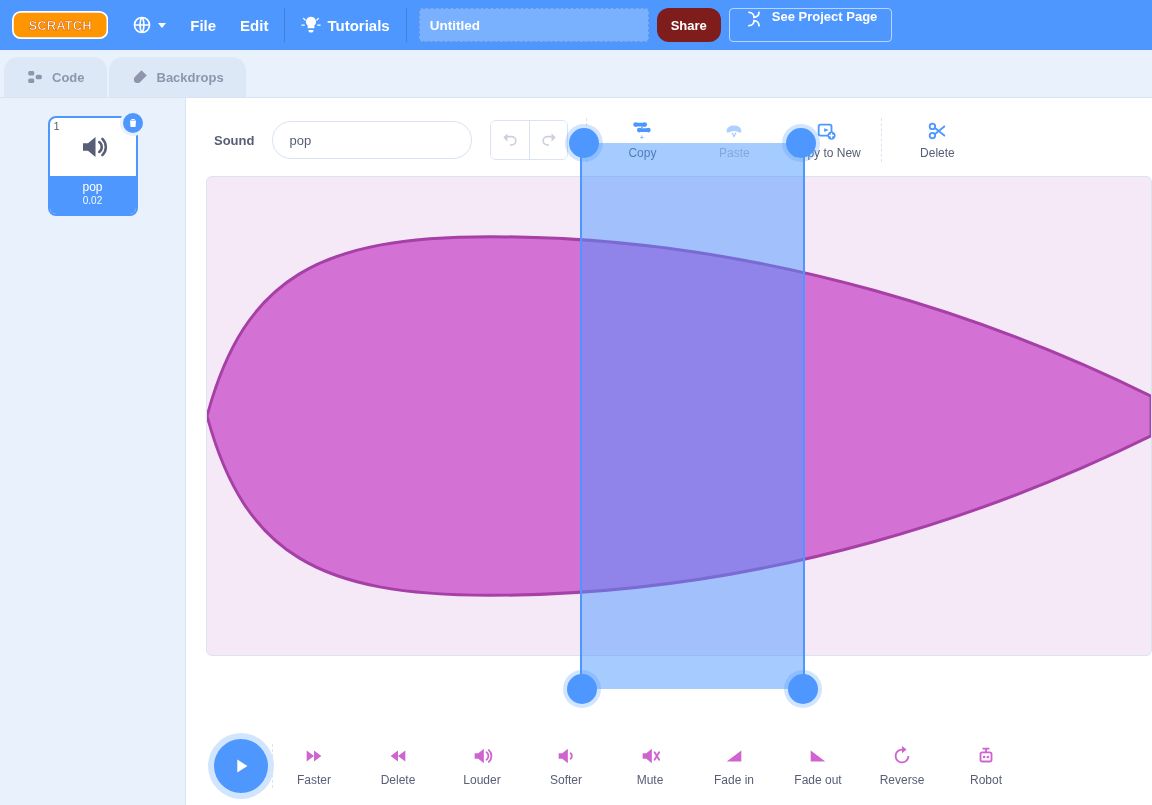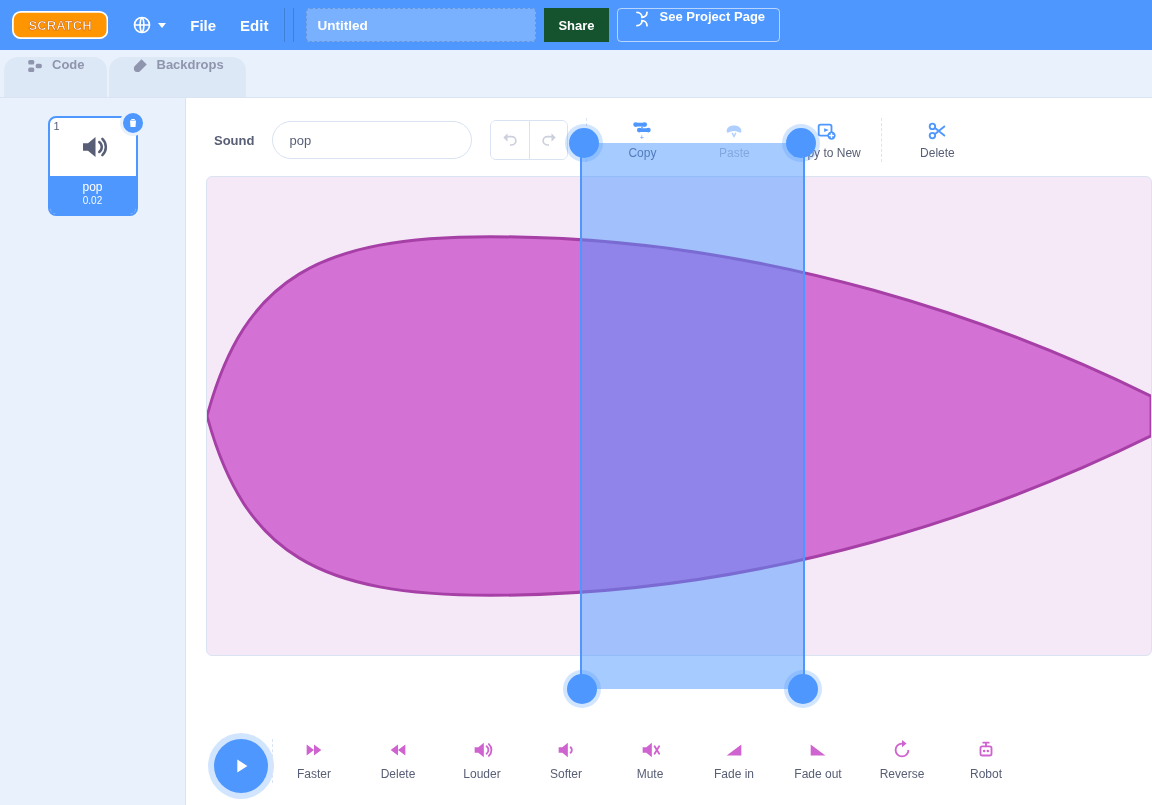--- a/index.html
+++ b/index.html
@@ -5,30 +5,30 @@
 html,body{margin:0;padding:0;width:1152px;height:805px;overflow:hidden;font-family:"Helvetica Neue",Helvetica,Arial,sans-serif;font-size:12.5px;color:#575e75;background:#fff}
 *{box-sizing:border-box}
 
 
 .menubar{height:50px;background:#4d97ff;display:flex;align-items:center;padding:0;color:#fff;font-weight:700}
 .menubar .logo{margin:0 12px;height:28px}
 .menu-item{display:flex;align-items:center;gap:6px;padding:0 12px;height:50px;cursor:pointer;font-size:15px}
 .menu-divider{width:1px;height:34px;background:rgba(0,0,0,.15);margin:0 4px}
 .title-input{background:rgba(255,255,255,.25);border:1px dashed rgba(0,0,0,.15);border-radius:4px;height:34px;width:230px;color:#fff;font-weight:700;font-size:13.5px;padding:0 10px;outline:none;margin:0 8px}
 .title-input::placeholder{color:#fff}
-.btn-share{background:#14532d;color:#fff;border:none;border-radius:0;height:34px;padding:0 14px;font-weight:700;font-size:13px;cursor:pointer;margin-right:8px}
+.btn-share{background:#7f1d1d;color:#fff;border:none;border-radius:12px;height:34px;padding:0 14px;font-weight:700;font-size:13px;cursor:pointer;margin-right:8px}
 .btn-see{background:rgba(255,255,255,0);border:1px solid rgba(255,255,255,.6);border-radius:4px;height:34px;padding:0 14px;color:#fff;display:flex;align-items:flex-start;gap:8px;font-weight:700;font-size:13px;cursor:pointer}
 .caret-down{width:0;height:0;border-left:4px solid transparent;border-right:4px solid transparent;border-top:5px solid #fff;display:inline-block}
 .menu-icon-svg{width:20px;height:20px;fill:#fff}
 
 
 .workspace{display:flex;height:755px}
 .left-col{width:186px;background:#e9f1fc;border-right:1px solid #d9e3f2;display:flex;flex-direction:column}
 .main-col{flex:1;background:#fff;display:flex;flex-direction:column;min-width:0}
-.tab{display:flex;align-items:flex-start;gap:8px;height:40px;padding:0 22px;border-radius:14px 14px 0 0;font-size:13px;font-weight:600;color:#8e95ad;cursor:pointer}
+.tab{display:flex;align-items:center;gap:8px;height:40px;padding:0 22px;border-radius:14px 14px 0 0;font-size:13px;font-weight:600;color:#8e95ad;cursor:pointer}
 .tab.inactive{background:#dde8f7}
 .tab.inactive + .tab.inactive{margin-left:2px}
 .tab.active{background:#fff;color:#4d97ff;border:1px solid #d9e3f2;border-bottom:1px solid #fff;margin-bottom:-1px}
 .tab svg{width:18px;height:18px}
 .tab.active svg{fill:#4d97ff}
 .tab.inactive svg{fill:#8e95ad}
 
 
 .topzone{height:48px;background:#e9f1fc;border-bottom:1px solid #d9e3f2;position:relative;display:flex;align-items:flex-end;padding-left:4px}
 
@@ -62,21 +62,21 @@
 .wave-canvas{position:relative;height:480px;background:#f5e9f8;border:1px solid #d9e3f2;border-radius:6px;overflow:visible}
 .wave-canvas svg.waveform{position:absolute;inset:0;width:100%;height:100%}
 .selection{position:absolute;top:-34px;bottom:-34px;background:rgba(77,151,255,.5);border-left:2px solid #4d97ff;border-right:2px solid #4d97ff}
 .sel-handle{position:absolute;width:30px;height:30px;border-radius:50%;background:#4d97ff;box-shadow:0 0 0 4px rgba(77,151,255,.25)}
 .sel-handle.tl{left:-13px;top:-15px}
 .sel-handle.tr{right:-13px;top:-15px}
 .sel-handle.bl{left:-15px;bottom:-15px}
 .sel-handle.br{right:-15px;bottom:-15px}
 
 
-.bottom-bar{padding:22px 28px 12px;display:flex;align-items:flex-start;}
+.bottom-bar{padding:22px 28px 12px;display:flex;align-items:center;}
 .play-btn{width:54px;height:54px;border-radius:50%;background:#4d97ff;display:flex;align-items:center;justify-content:center;box-shadow:0 0 0 6px rgba(77,151,255,.25);cursor:pointer}
 .play-btn svg{width:22px;height:22px;fill:#fff}
 .fx-row{display:flex;gap:10px;flex:1}
 .fx{display:flex;flex-direction:column;align-items:center;gap:6px;width:74px;cursor:pointer}
 .fx svg{width:22px;height:22px;fill:#cf63cf}
 .fx .lbl{font-size:12px;color:#575e75}
 .fx-divider{width:0;height:44px;border-left:1px dashed #d9e3f2;margin:0 4px}
 </style>
 </head>
 <body>
@@ -95,20 +95,27 @@
     <span class="caret-down"></span>
   </div>
 
   <div class="menu-item">
       <span>File</span>
     </div>
   <div class="menu-item">
       <span>Edit</span>
     </div>
   <div class="menu-divider"></div>
+  <div class="menu-item">
+    <svg class="menu-icon-svg" viewBox="0 0 24 24">
+        <path d="M12 2a6 6 0 00-4 10.5V16h8v-3.5A6 6 0 0012 2zM9 18h6v1a2 2 0 01-2 2h-2a2 2 0 01-2-2z" fill="#fff"></path>
+        <path d="M5 6l-2-2M19 6l2-2M4 12H1M23 12h-3" stroke="#fff" stroke-width="1.5" stroke-linecap="round"></path>
+      </svg>
+    <span>Tutorials</span>
+  </div>
   <div class="menu-divider"></div>
 
   <input class="title-input" value="Untitled" style="">
 
   <button class="btn-share">Share</button>
   <button class="btn-see">
     <svg class="menu-icon-svg" viewBox="0 0 24 24">
         <path d="M6 4a6 6 0 016 6v0a6 6 0 006-6M6 20a6 6 0 006-6 6 6 0 016 6" fill="none" stroke="#fff" stroke-width="2.2" stroke-linecap="round"></path>
       </svg>
     <span>See Project Page</span>

